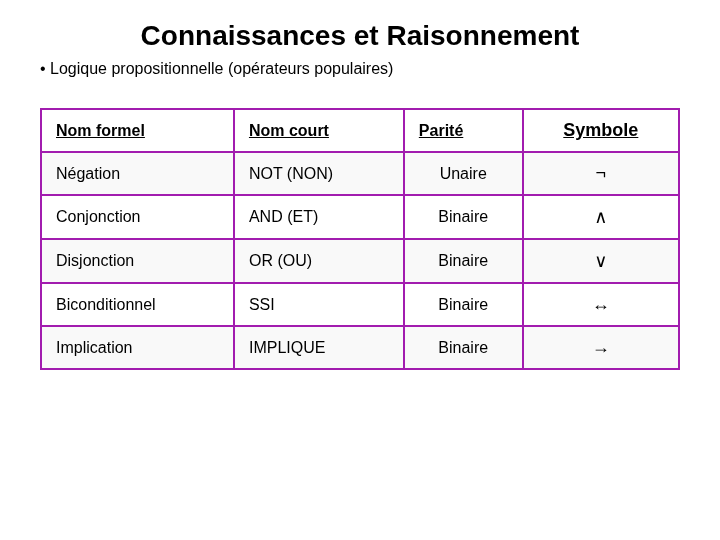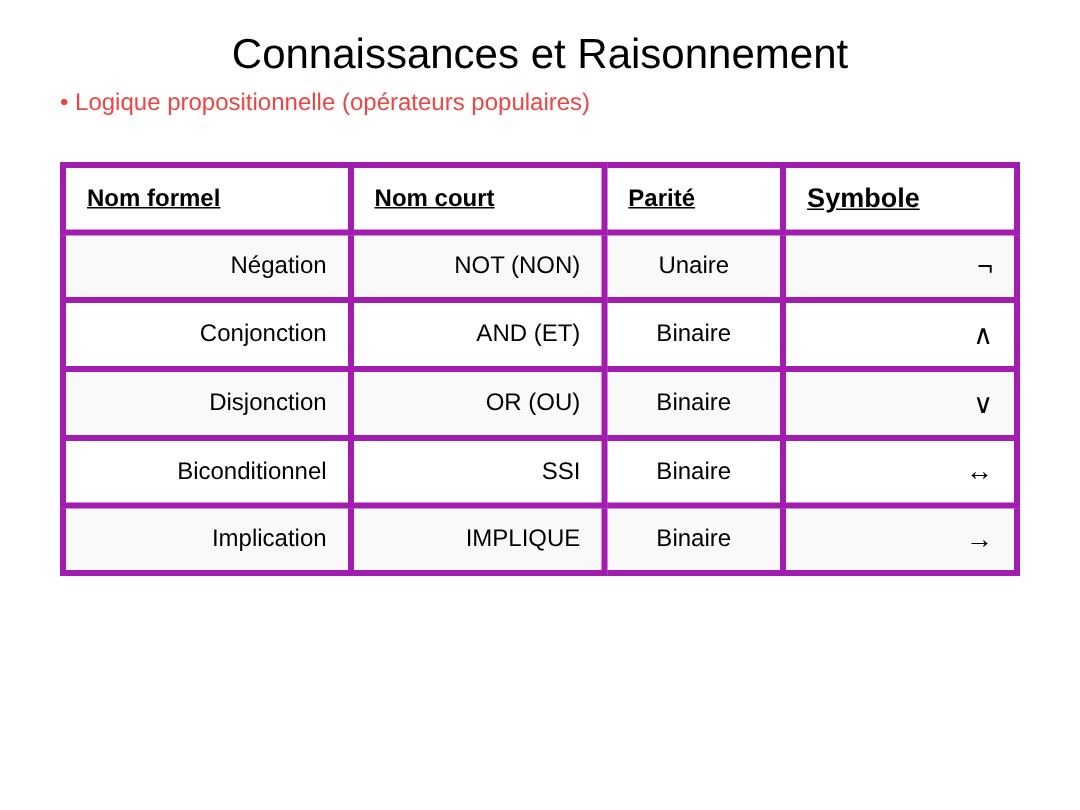--- a/index.html
+++ b/index.html
@@ -14,64 +14,64 @@
       background: #ffffff;
       font-family: Arial, sans-serif;
       display: flex;
       flex-direction: column;
       align-items: center;
       padding: 20px 40px;
     }
 
     .page-title {
       font-size: 28px;
-      font-weight: normal;
+      font-weight: bold;
       text-align: center;
       margin-bottom: 8px;
       color: #000;
     }
 
     .subtitle {
       font-size: 16px;
       text-align: left;
       width: 100%;
       margin-bottom: 20px;
-      color: #ef4444;
+      color: #000000;
     }
 
     .table-container {
       width: 100%;
       margin-top: 10px;
     }
 
     table {
       width: 100%;
       border-collapse: collapse;
       font-size: 16px;
     }
 
     th, td {
-      border: 4px solid #a21caf;
+      border: 2px solid #a21caf;
       padding: 10px 14px;
       text-align: left;
       color: #000;
     }
 
     thead tr th {
       font-weight: bold;
       text-decoration: underline;
       background: #ffffff;
     }
 
     tbody tr td {
       font-weight: normal;
-      text-align: right;
     }
 
     .col-symbol {
+      text-align: center;
       font-size: 18px;
     }
 
     .col-parite {
       text-align: center;
     }
 
     tbody tr:nth-child(odd) {
       background: #f9f9f9;
     }

